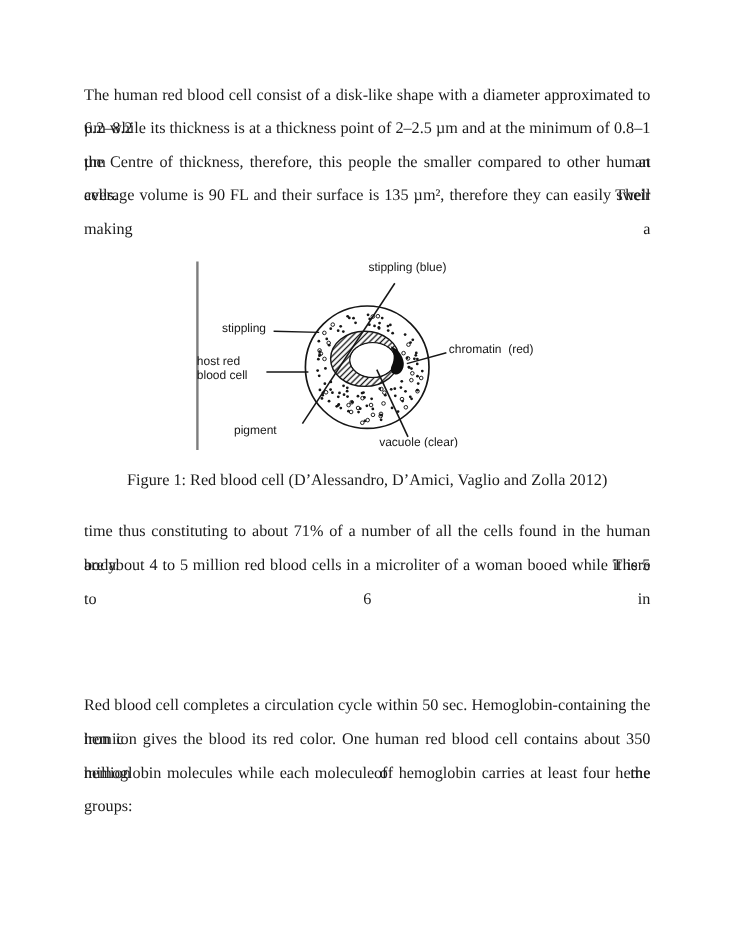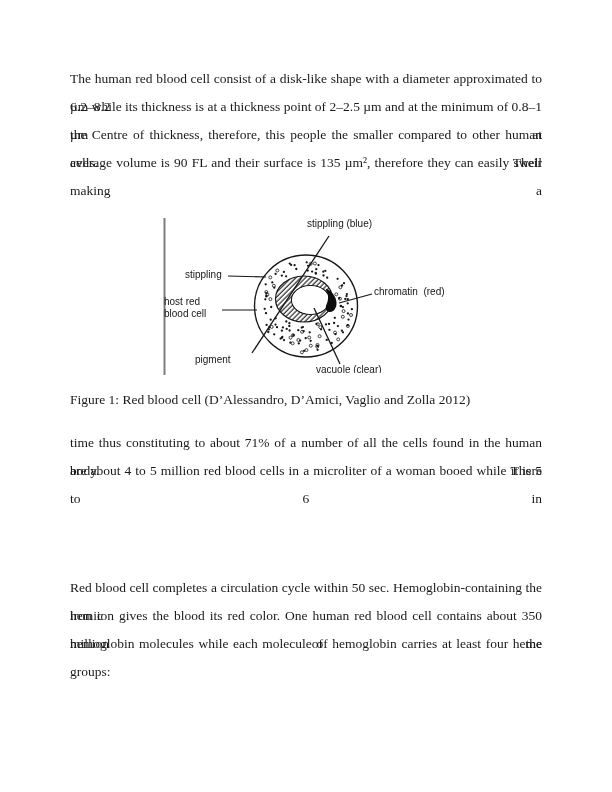--- a/index.html
+++ b/index.html
@@ -5,21 +5,21 @@
   html,body { margin:0; padding:0; background:#e8e8e8; }
   .page {
     position:relative; width:612px; height:792px; margin:0 auto;
     background:#ffffff; overflow:hidden;
     font-family:"Liberation Serif", serif; color:#1a1a1a;
   }
   .para { position:absolute; left:70px; width:472px; font-size:13.5px; }
   .pline { height:28px; line-height:28px; text-align:justify; text-align-last:justify; }
   .pline.last { text-align-last:left; }
   .caption { position:absolute; left:70px; width:472px; top:391px; height:18px;
-             line-height:18px; font-size:13.5px; }
+             line-height:18px; font-size:13.5px; text-align:center; }
   .figlabel {
     position:absolute; font-family:"Liberation Sans", sans-serif;
     font-size:10px; line-height:11.5px; white-space:pre; color:#161616;
   }
   .figlabel.host { white-space:pre-line; }
   .figlabel.vacuole { height:9px; overflow:hidden; }
   svg.figure { position:absolute; left:150px; top:210px; }
 </style>
 </head>
 <body>

